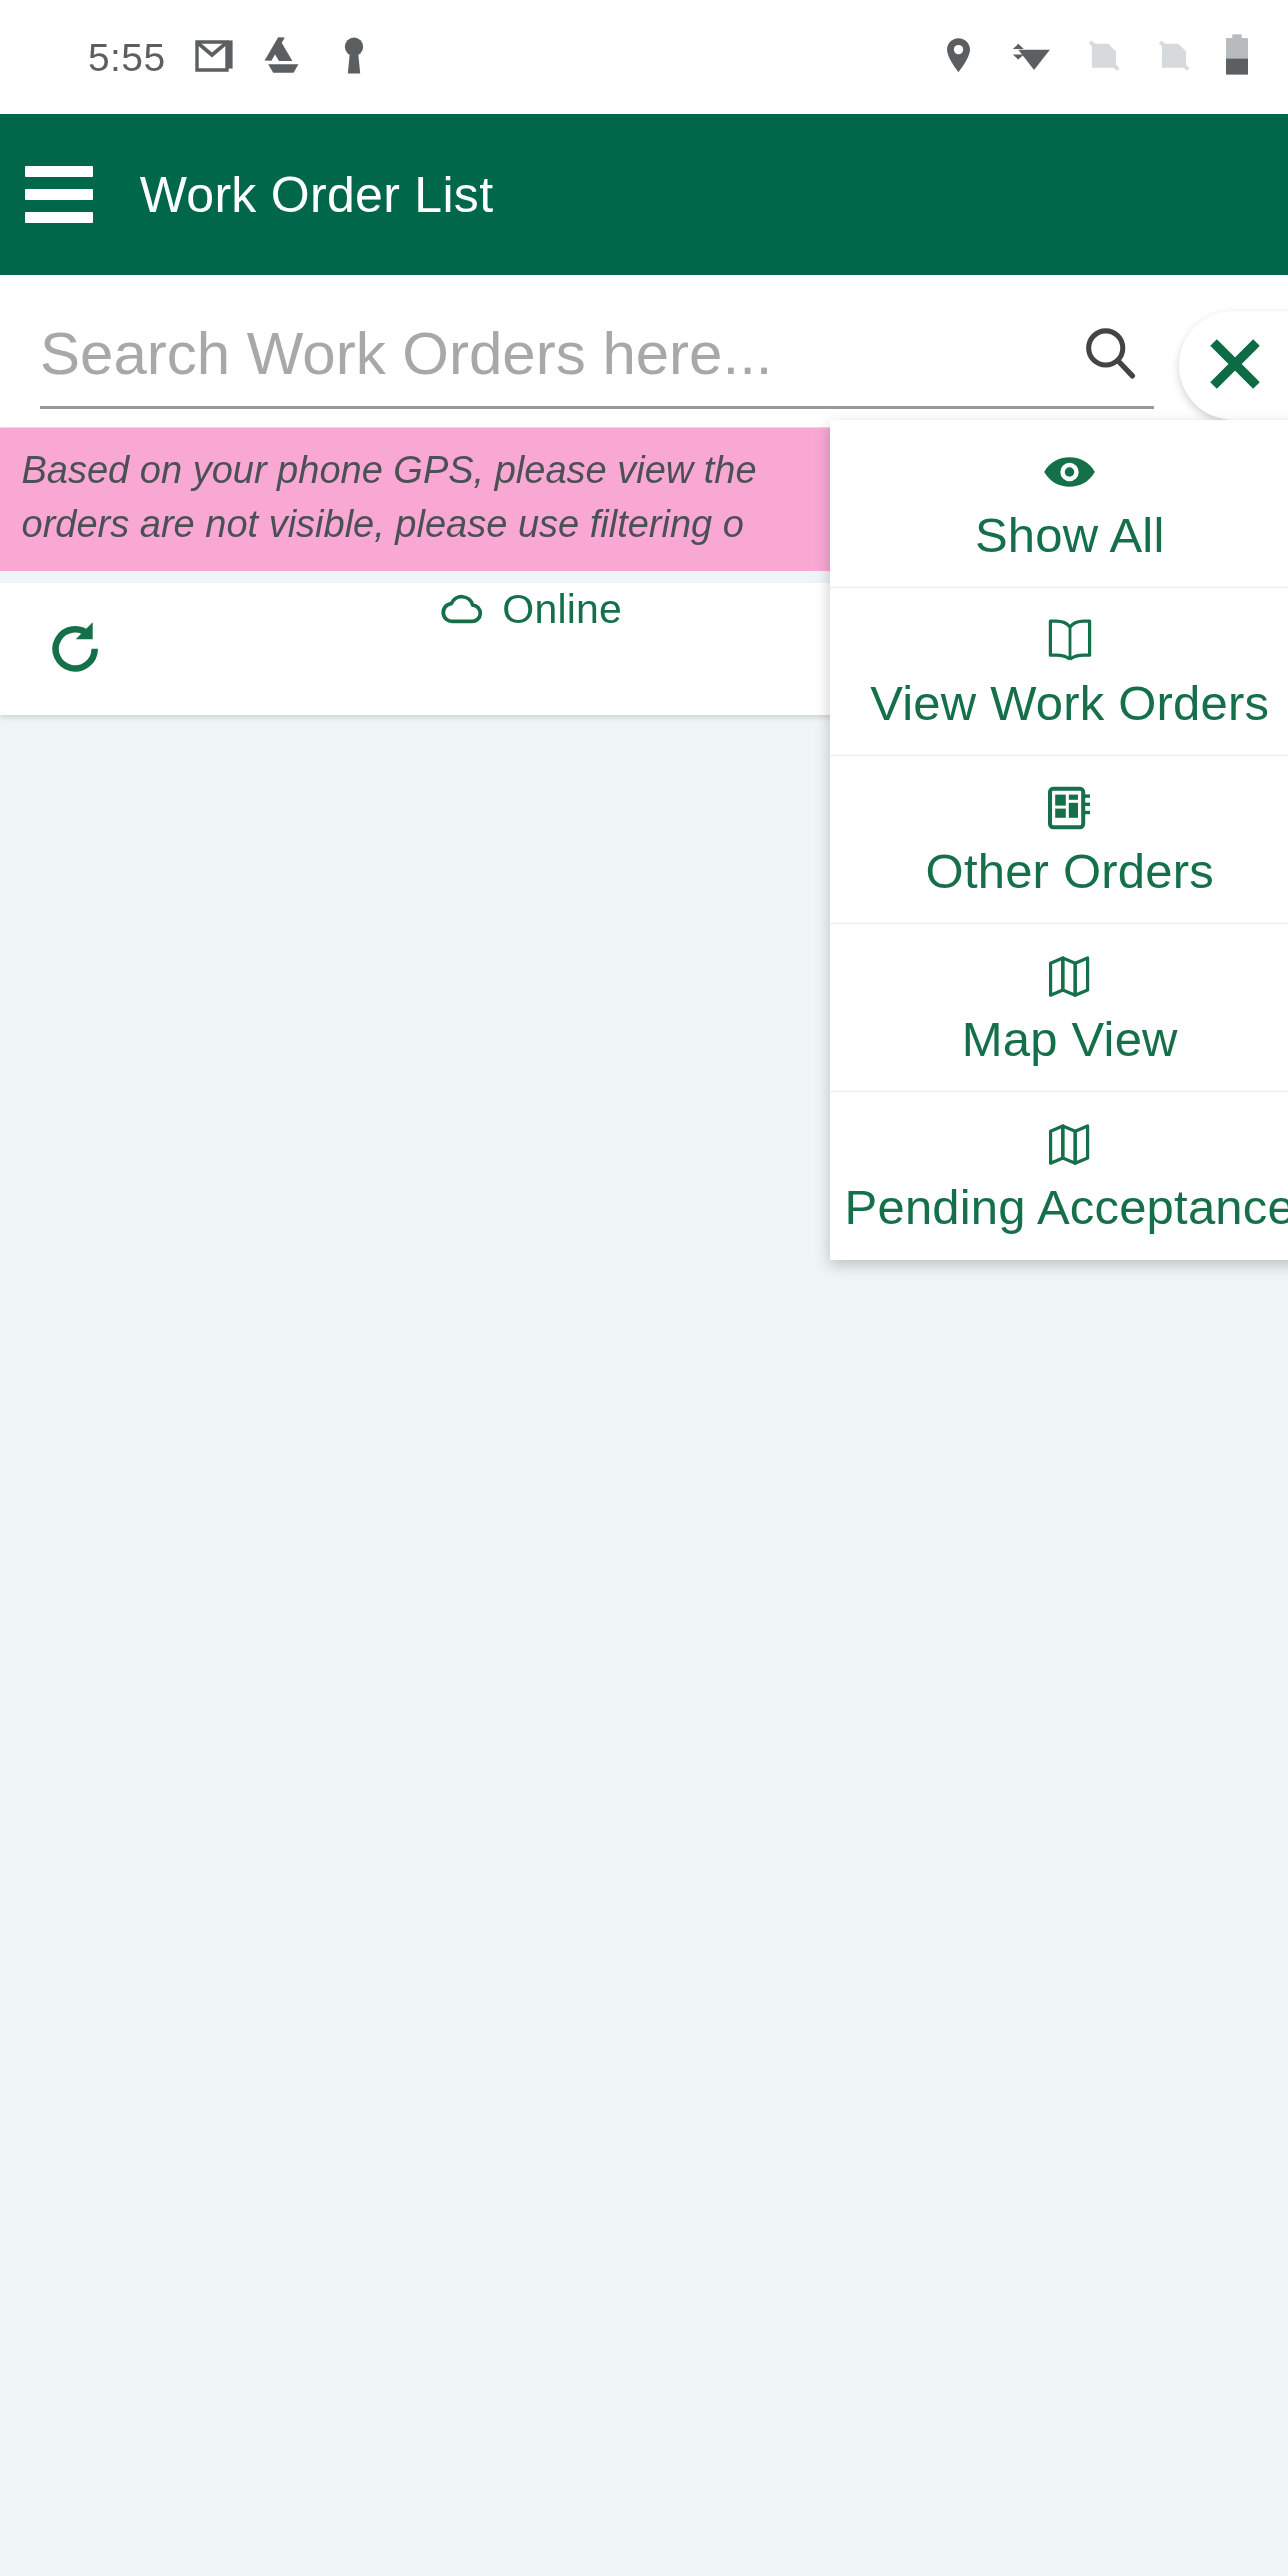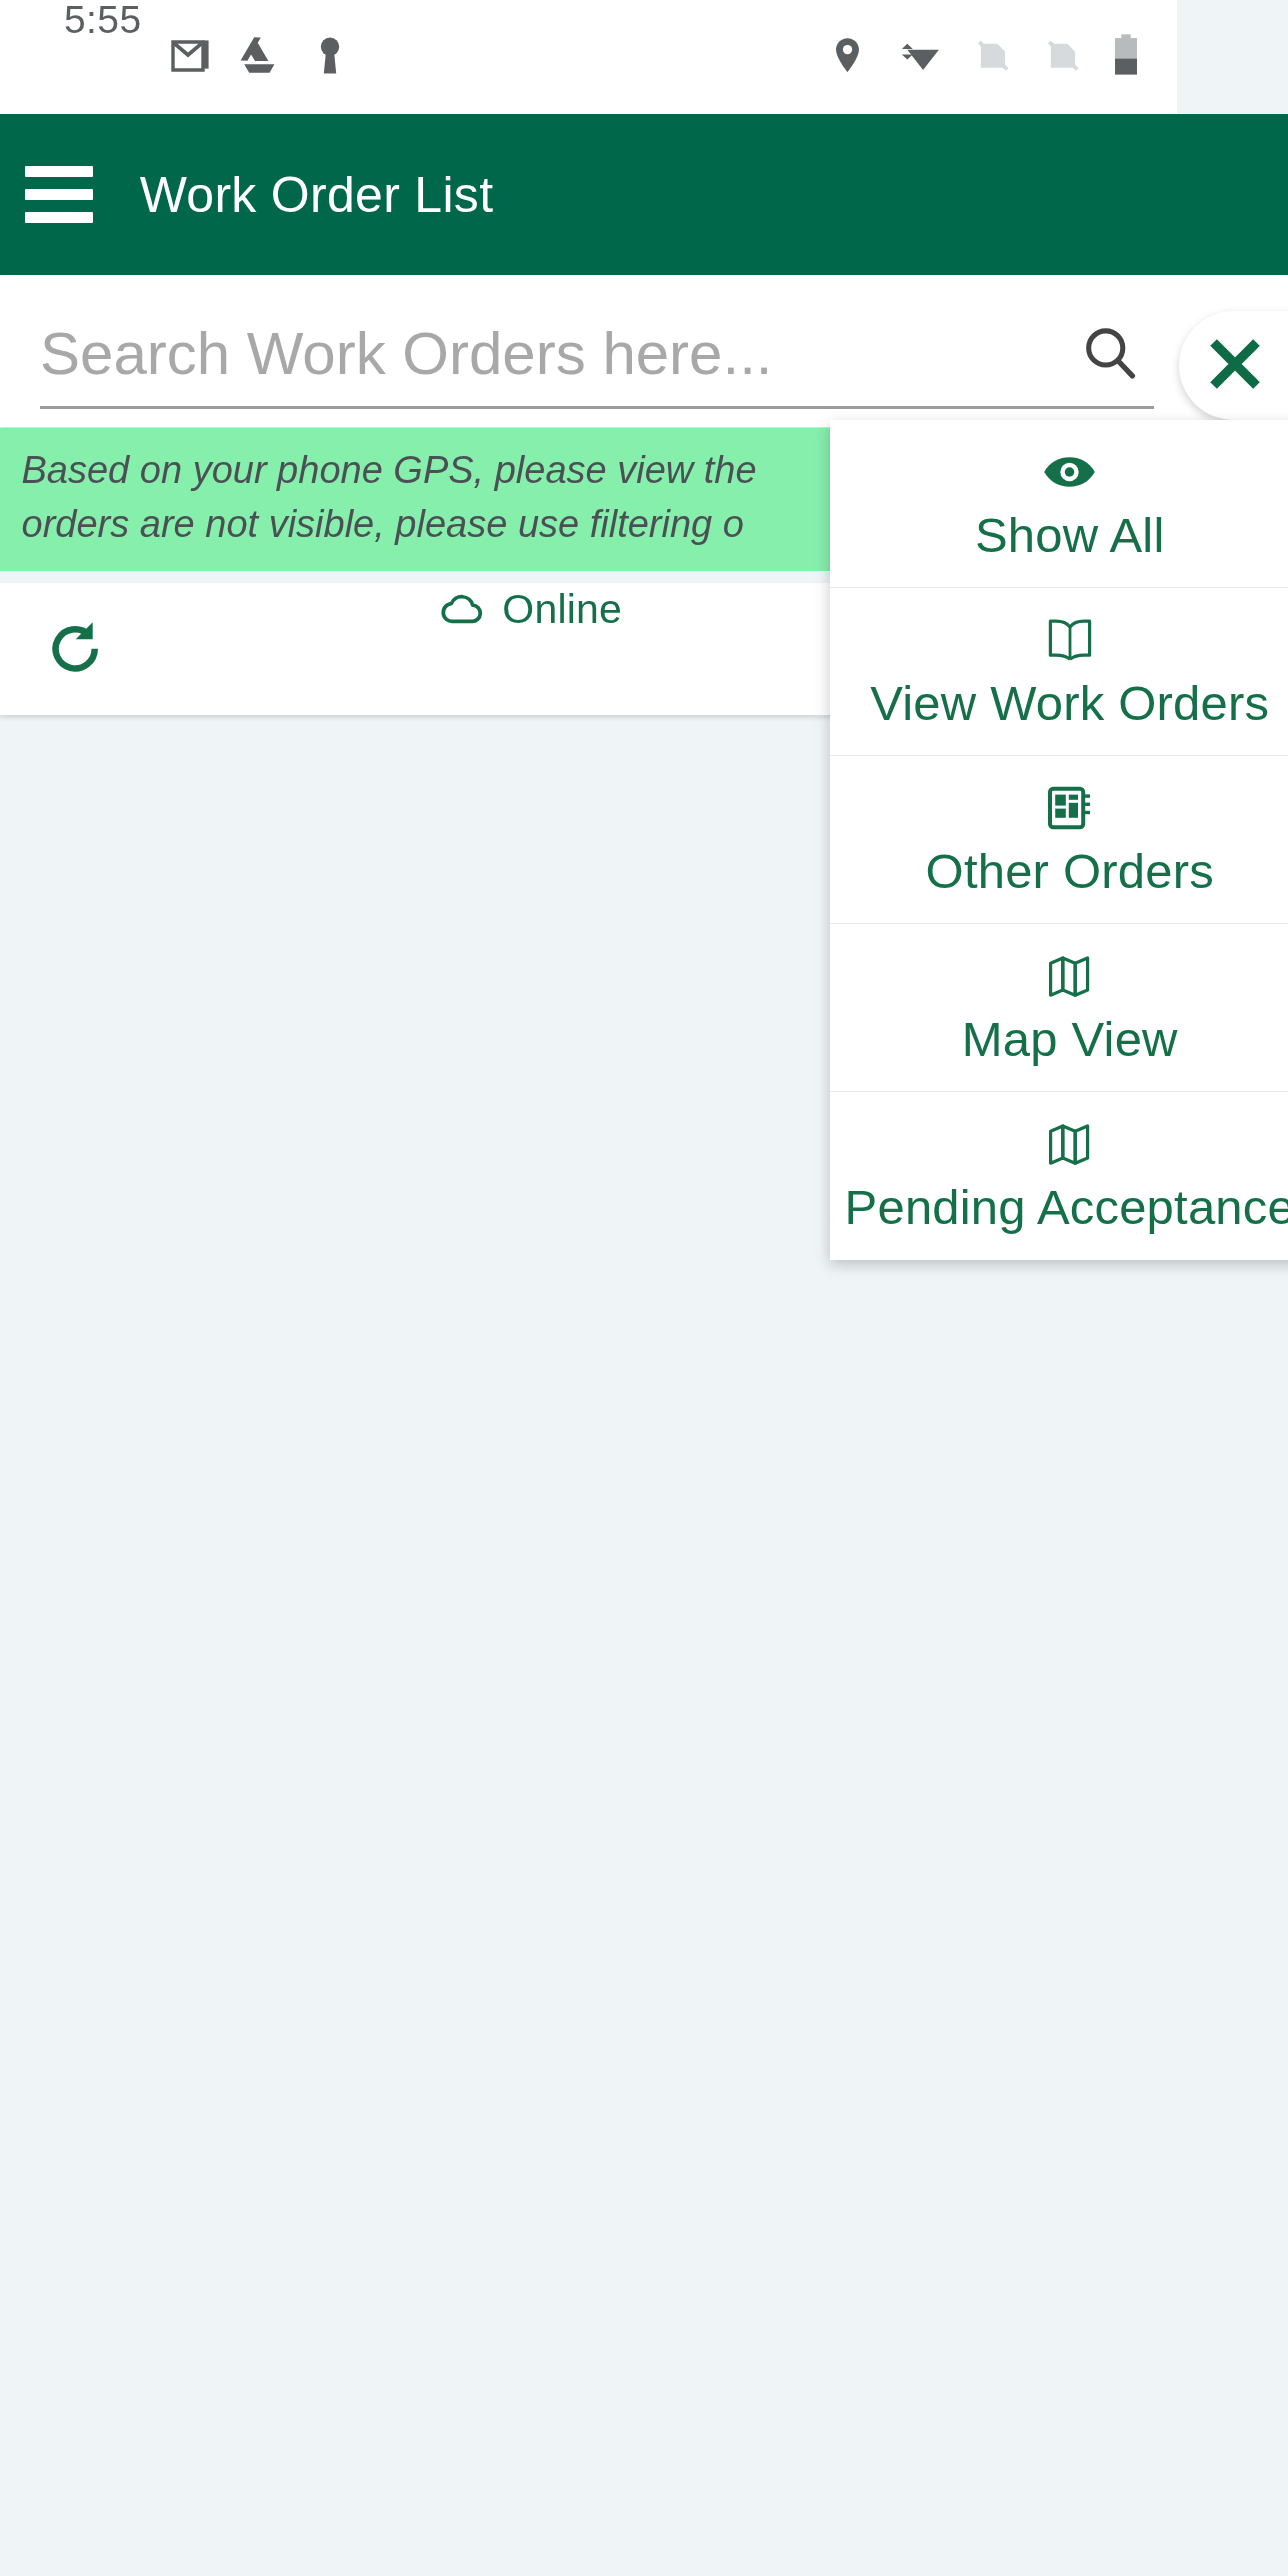--- a/index.html
+++ b/index.html
@@ -12,25 +12,26 @@
     background: #eff4f7;
     font-family: "Liberation Sans", sans-serif;
     overflow: hidden;
     position: relative;
   }
 
   
   .statusbar {
     position: absolute;
     left: 0; top: 0;
-    width: 1177px; height: 114px;
-    background: #ffffff;
-    display: flex;
-    box-sizing: border-box;
-    padding: 0 36px 0 64px;
+    width: 1288px; height: 114px;
+    background: #ffffff;
+    display: flex;
+    align-items: center;
+    box-sizing: border-box;
+    padding: 0 36px 0 88px;
   }
   .sb-clock {
     font-size: 39px;
     color: #5b5f62;
     letter-spacing: 0.4px;
     font-family: "Liberation Sans", sans-serif;
     line-height: 1;
   }
   .sb-left-icons {
     display: flex;
@@ -146,21 +147,21 @@
     cursor: pointer;
   }
 
   
   .gps-note {
     position: absolute;
     left: 0;
     top: 428px;
     width: 1288px;
     height: 143px;
-    background: #86efac;
+    background: #f9a8d4;
     box-sizing: border-box;
     padding: 16px 23px 0 21.5px;
   }
   .gps-note p {
     margin: 0;
     font-style: italic;
     font-size: 38px;
     line-height: 1.42;
     color: #4a5054;
     white-space: pre-wrap;

